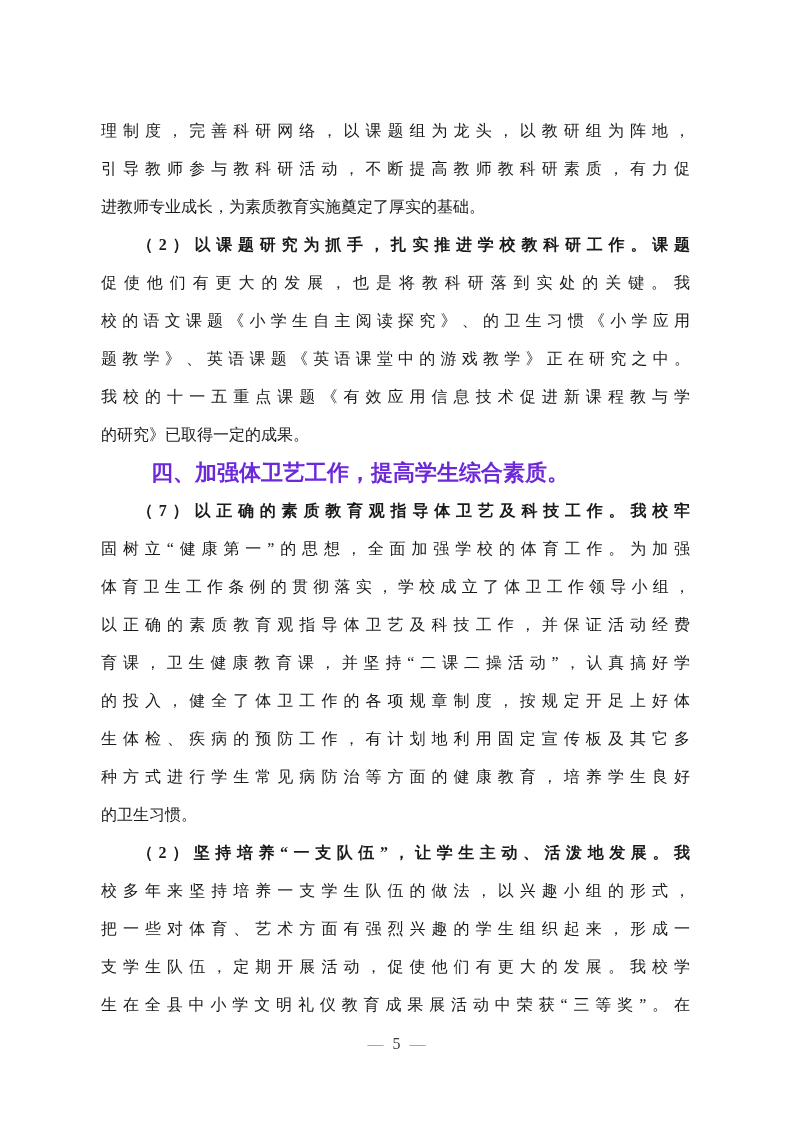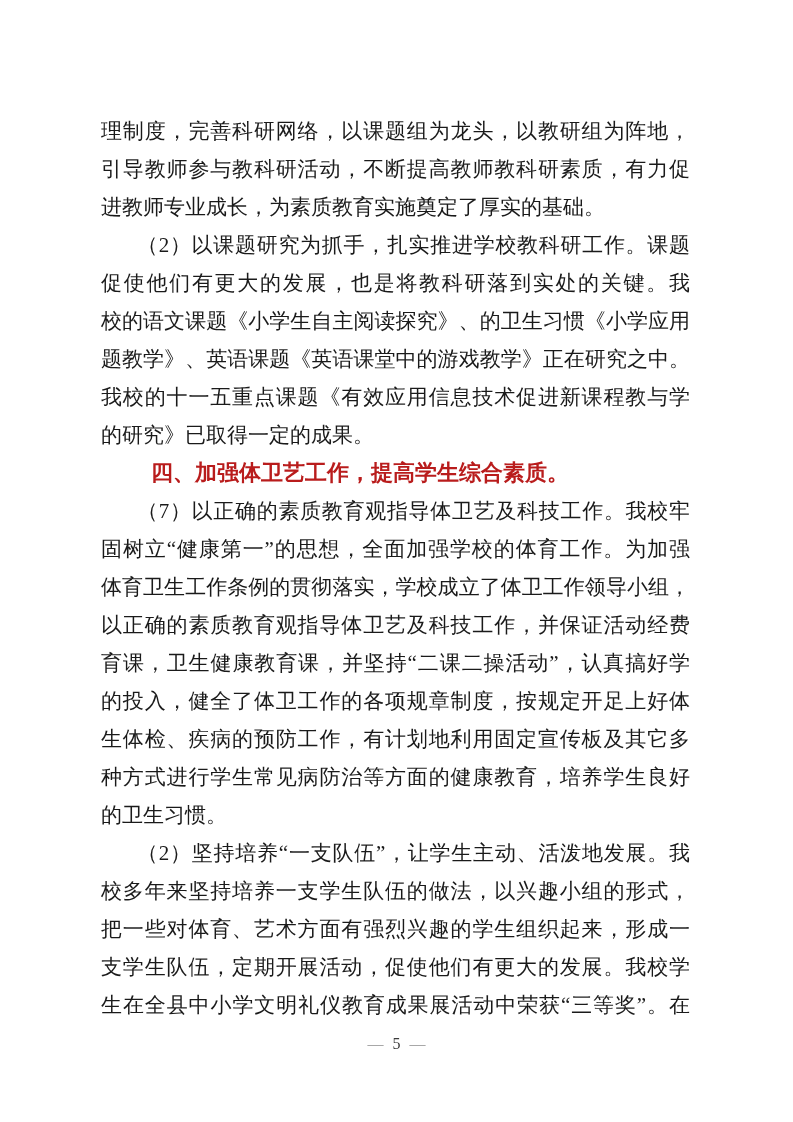--- a/index.html
+++ b/index.html
@@ -16,40 +16,41 @@
   }
   .content {
     position: absolute;
     left: 101px;
     top: 112px;
     width: 589px;
   }
   .line {
     height: 38px;
     line-height: 38px;
-    font-size: 21px;
+    font-size: 16px;
     color: #1a1a1a;
     font-family: "Liberation Serif", "DejaVu Serif", serif;
     text-align: justify;
     text-align-last: justify;
     overflow: hidden;
     white-space: nowrap;
   }
   .line.pend {
     text-align: center;
     text-align-last: left;
   }
   .line.ind {
     text-indent: 36px;
+    font-weight: bold;
   }
   .line.heading {
     font-family: "Liberation Sans", "DejaVu Sans", sans-serif;
     font-weight: bold;
     font-size: 22px;
-    color: #b91c1c;
+    color: #6d28d9;
     text-align: right;
     text-align-last: left;
     text-indent: 50px;
   }
   .footer {
     position: absolute;
     left: 0;
     right: 0;
     top: 1033px;
     text-align: center;

